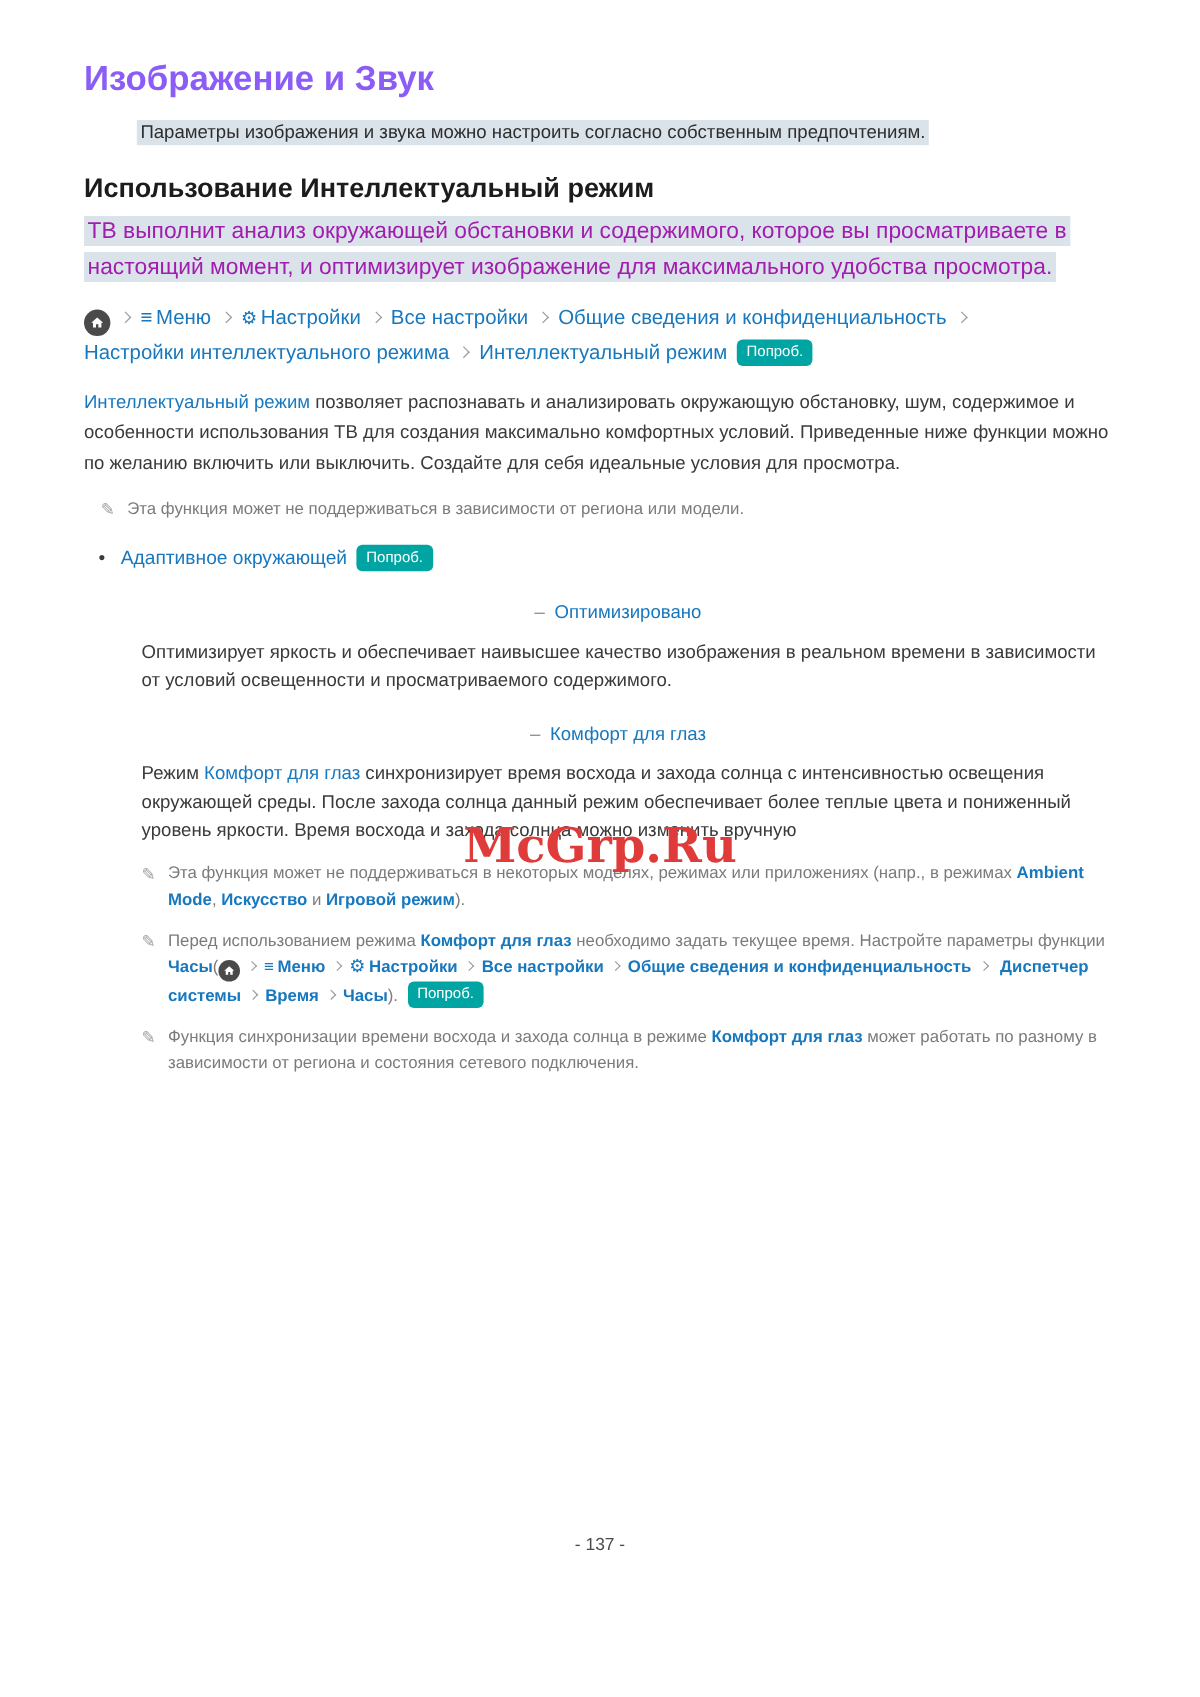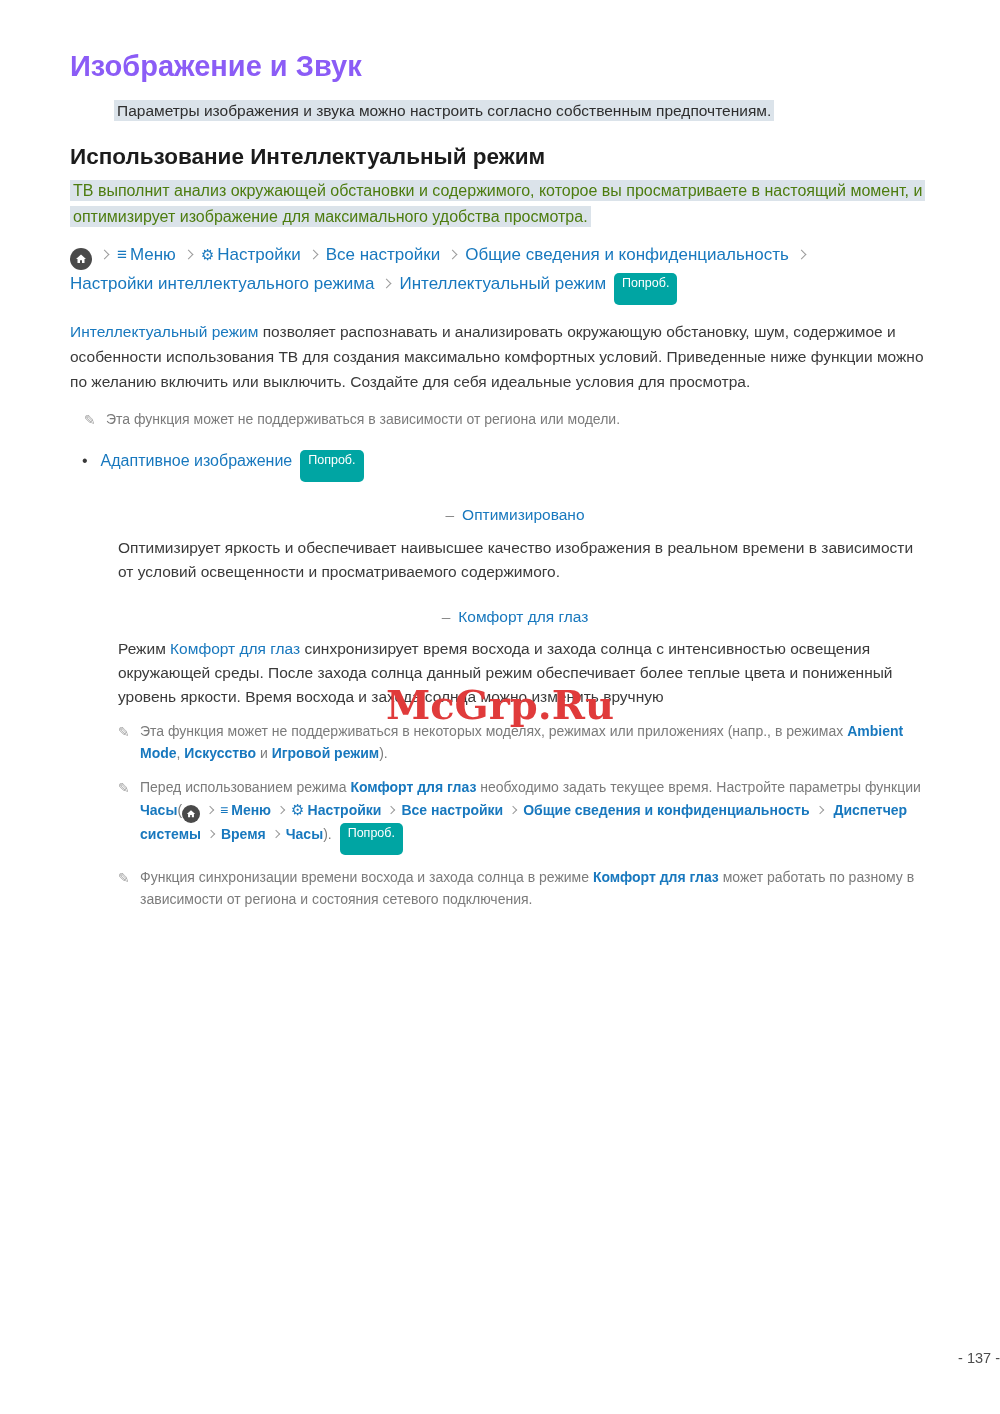--- a/index.html
+++ b/index.html
@@ -7,52 +7,52 @@
   body{
     height:1414px;background:#ffffff;position:relative;overflow:hidden;
     font-family:"Liberation Sans","DejaVu Sans",sans-serif;color:#3a3a3a;
   }
   .page{padding:50px 70px 0;}
   h1{font-size:29px;font-weight:bold;color:#8b5cf6;line-height:1.15;}
   .intro{margin-top:16px;font-size:15.5px;line-height:1.5;color:#2e2e2e;padding-left:44px;}
   .hl{background:var(--highlight,#dbe3ea);padding:2px 3px;
       -webkit-box-decoration-break:clone;box-decoration-break:clone;}
   h2{margin-top:20px;font-size:22.5px;font-weight:bold;color:#1c1c1c;line-height:1.2;}
-  .lead{margin-top:8px;font-size:16px;line-height:1.62;color:#4d7c0f;}
+  .lead{margin-top:8px;font-size:19px;line-height:1.62;color:#a21caf;}
   .breadcrumb{margin-top:12px;font-size:17px;line-height:1.7;color:var(--link,#1878be);}
   .bc-item{color:var(--link,#1878be);white-space:nowrap;}
   .chev{display:inline-block;width:7px;height:7px;border-top:1.7px solid #9a9a9a;
         border-right:1.7px solid #9a9a9a;transform:rotate(45deg);
         margin:0 9px;vertical-align:2px;}
   .home-badge{display:inline-flex;align-items:center;justify-content:center;
         width:22px;height:22px;border-radius:50%;background:#4a4a4a;vertical-align:-5px;}
   .home-badge.small{width:18px;height:18px;vertical-align:-4px;}
   .menu-glyph{font-weight:bold;margin-right:3px;}
   .gear-glyph{font-size:15px;margin-right:3px;}
   .para{margin-top:14px;font-size:15.5px;line-height:1.63;}
   .link{color:var(--link,#1878be);}
   .nlink{color:var(--link,#1878be);font-weight:bold;}
   .badge{display:inline-block;background:var(--badge,#00a5a3);color:#fff;
-        font-size:12.5px;line-height:1;padding:4px 8px 15px;border-radius:5px;
+        font-size:12.5px;line-height:1;padding:4px 8px 5px;border-radius:5px;
         vertical-align:2px;margin-left:8px;white-space:nowrap;}
   .note{display:flex;color:#7b7b7b;font-size:14px;line-height:1.55;}
   .pencil{flex:0 0 22px;color:#a2a2a2;font-size:14px;transform:translateY(1px);}
   .note-body{flex:1 1 auto;}
   .note-top{margin:14px 0 0 14px;}
   .bullet-row{margin:20px 0 0 12px;font-size:16px;line-height:1.4;}
   .bullet{color:#3a3a3a;margin-right:13px;}
   .dash-row{margin:22px 0 0 30px;font-size:15.5px;line-height:1.4;text-align:center;}
   .dash{color:#8a8a8a;margin-right:8px;}
   .sub-para{margin:10px 0 0 48px;font-size:15.5px;line-height:1.55;}
   .note-inner{margin:12px 0 0 48px;}
   .note .chev{width:6px;height:6px;margin:0 7px;}
   .watermark{position:absolute;top:681px;left:50%;transform:translateX(-50%);
         font-family:"DejaVu Serif","Liberation Serif",serif;font-weight:bold;
         font-size:40px;color:var(--watermark,#e03b3b);z-index:3;pointer-events:none;text-align:right;}
-  .footer{position:absolute;top:1350px;left:0;width:100%;text-align:right;
+  .footer{position:absolute;top:1280px;left:0;width:100%;text-align:center;
         font-size:14.5px;color:#4c4c4c;}
 </style>
 </head>
 <body>
 
 <div class="page">
 
   <h1>Изображение и Звук</h1>
 
   <p class="intro"><span class="hl">Параметры изображения и звука можно настроить согласно собственным предпочтениям.</span></p>
@@ -67,21 +67,21 @@
         </svg>
       </span><span class="chev"></span><span class="bc-item"><span class="menu-glyph">≡</span><span>Меню</span></span><span class="chev"></span><span class="bc-item"><span class="gear-glyph">⚙</span><span>Настройки</span></span><span class="chev"></span><span class="bc-item">Все настройки</span><span class="chev"></span><span class="bc-item">Общие сведения и конфиденциальность</span><span class="chev"></span> <span class="bc-item">Настройки интеллектуального режима</span><span class="chev"></span><span class="bc-item">Интеллектуальный режим</span><span class="badge">Попроб.</span></p>
 
   <p class="para"><span class="link">Интеллектуальный режим</span><span> позволяет распознавать и анализировать окружающую обстановку, шум, содержимое и особенности использования ТВ для создания максимально комфортных условий. Приведенные ниже функции можно по желанию включить или выключить. Создайте для себя идеальные условия для просмотра.</span></p>
 
   <div class="note note-top">
       <span class="pencil">✎</span>
       <span class="note-body">Эта функция может не поддерживаться в зависимости от региона или модели.</span>
     </div>
 
-  <div class="bullet-row"><span class="bullet">•</span><span class="link">Адаптивное изображение</span><span class="badge">Попроб.</span></div>
+  <div class="bullet-row"><span class="bullet">•</span><span class="link">Адаптивное окружающей</span><span class="badge">Попроб.</span></div>
 
   <div class="dash-row"><span class="dash">–</span><span class="link">Оптимизировано</span></div>
 
   <p class="sub-para">Оптимизирует яркость и обеспечивает наивысшее качество изображения в реальном времени в зависимости от условий освещенности и просматриваемого содержимого.</p>
 
   <div class="dash-row"><span class="dash">–</span><span class="link">Комфорт для глаз</span></div>
 
   <p class="sub-para"><span>Режим </span><span class="link">Комфорт для глаз</span><span> синхронизирует время восхода и захода солнца с интенсивностью освещения окружающей среды. После захода солнца данный режим обеспечивает более теплые цвета и пониженный уровень яркости. Время восхода и захода солнца можно изменить вручную</span></p>
 
   <div class="note note-inner">

